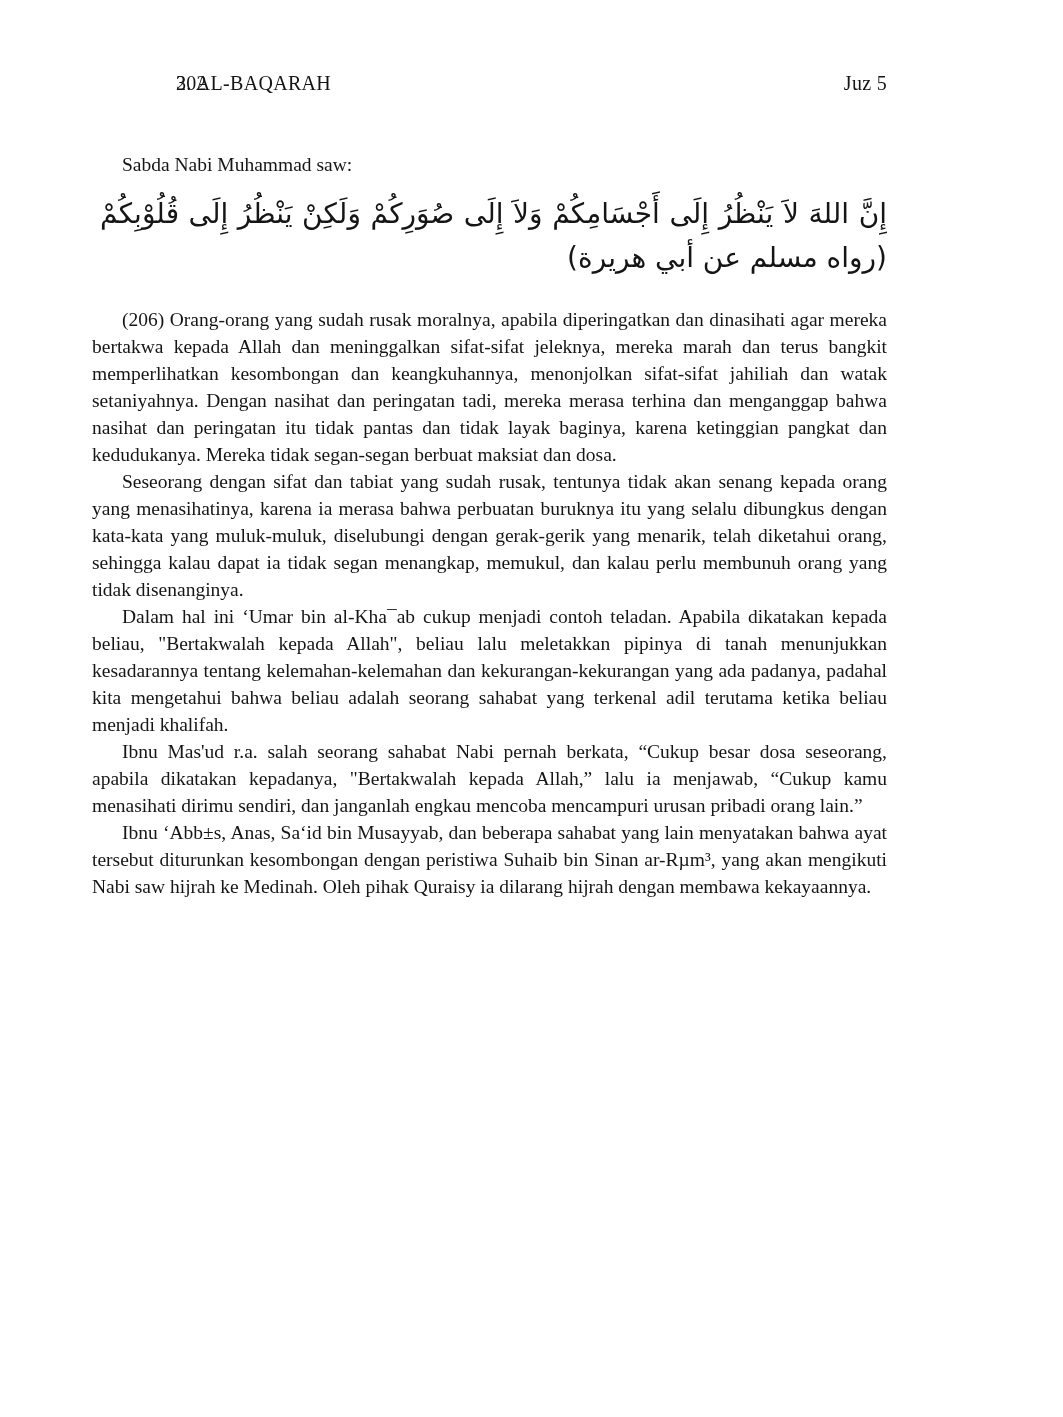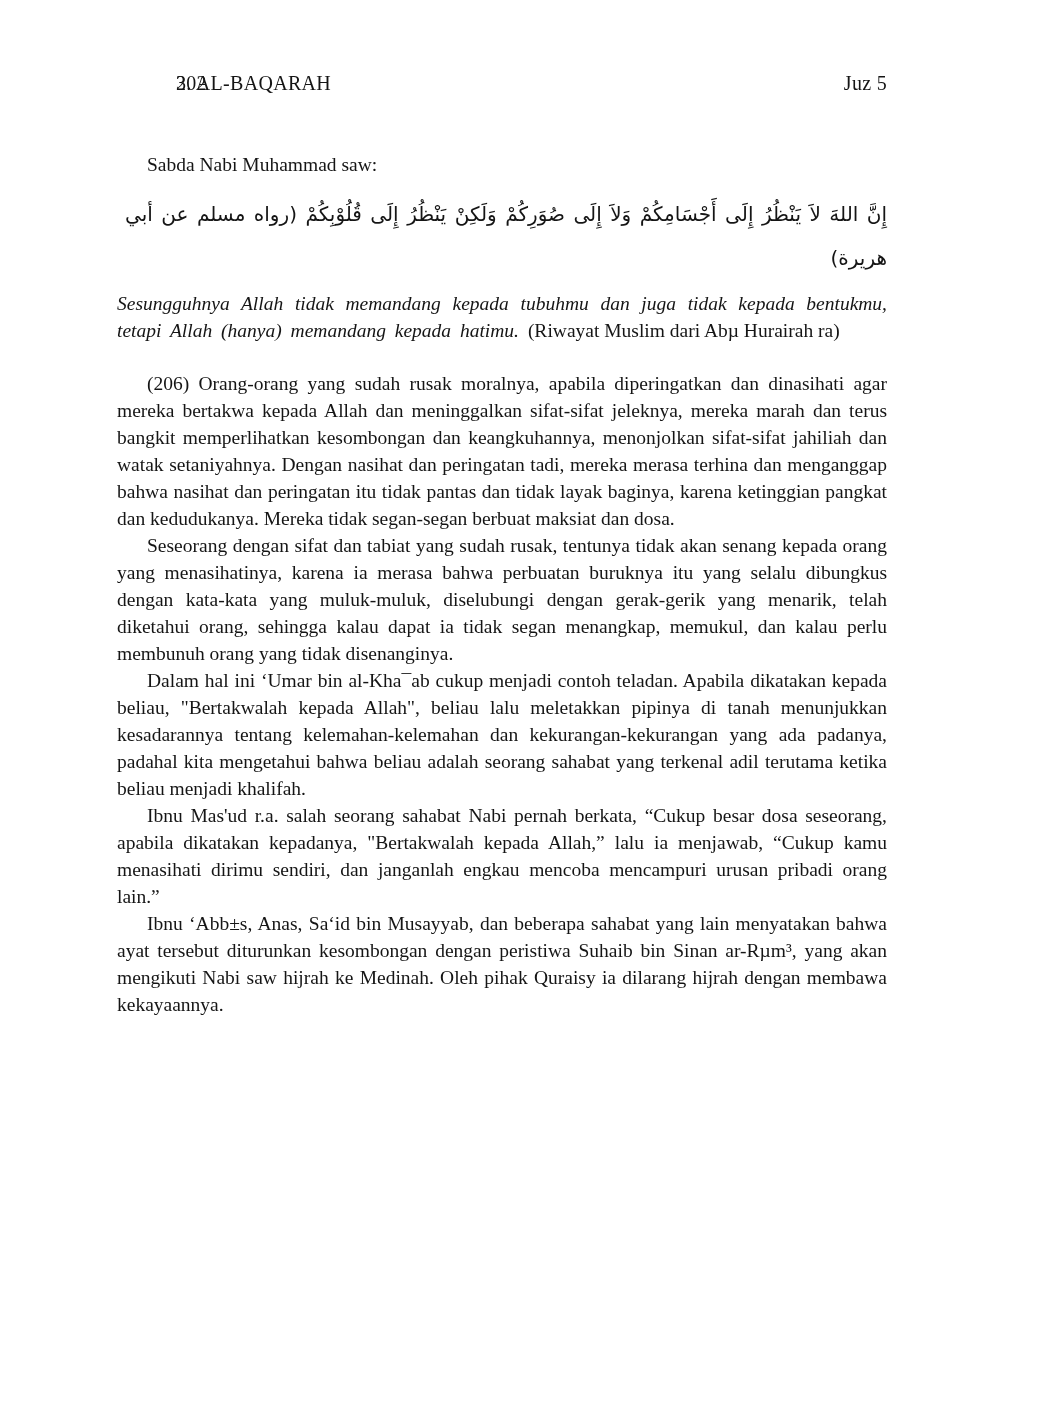--- a/index.html
+++ b/index.html
@@ -31,38 +31,38 @@
     right: 11px;
     text-align: left;
   }
   .header-row {
     position: relative;
     width: 100%;
     display: flex;
     justify-content: space-between;
   }
   .body {
-    padding: 0 176px 0 117px;
+    padding: 0 176px 0 92px;
     margin-top: 56px;
     font-size: 19.5px;
     line-height: 27px;
     text-align: justify;
   }
   p {
     margin: 0;
   }
   .indent {
     text-indent: 30px;
   }
   .arabic {
     direction: rtl;
     unicode-bidi: embed;
     text-align: justify;
     font-family: "DejaVu Sans", sans-serif;
-    font-size: 20px;
+    font-size: 28px;
     line-height: 44px;
     margin: 14px 0 10px 8px;
   }
   .translation {
     margin-top: 2px;
   }
   .translation .italic {
     font-style: italic;
     word-spacing: 4px;
   }
@@ -86,21 +86,20 @@
       <span>Juz 5</span>
     </div>
   </div>
 
   <div class="body">
 
     <p class="indent">Sabda Nabi Muhammad saw:</p>
 
     <p class="arabic" dir="rtl">إِنَّ اللهَ لاَ يَنْظُرُ إِلَى أَجْسَامِكُمْ وَلاَ إِلَى صُوَرِكُمْ وَلَكِنْ يَنْظُرُ إِلَى قُلُوْبِكُمْ (رواه مسلم عن أبي هريرة)</p>
 
-    <p class="translation"><span class="italic">Sesungguhnya Allah tidak memandang kepada tubuhmu dan juga tidak kepada bentukmu, tetapi Allah (hanya) memandang kepada hatimu. </span><span class="cite">(Riwayat Muslim dari Abµ Hurairah ra)</span></p>
 
     <p class="indent gap-top">(206) Orang-orang yang sudah rusak moralnya, apabila diperingatkan dan dinasihati agar mereka bertakwa kepada Allah dan meninggalkan sifat-sifat jeleknya, mereka marah dan terus bangkit memperlihatkan kesombongan dan keangkuhannya, menonjolkan sifat-sifat jahiliah dan watak setaniyahnya. Dengan nasihat dan peringatan tadi, mereka merasa terhina dan menganggap bahwa nasihat dan peringatan itu tidak pantas dan tidak layak baginya, karena ketinggian pangkat dan kedudukanya. Mereka tidak segan-segan berbuat maksiat dan dosa.</p>
     <p class="indent">Seseorang dengan sifat dan tabiat yang sudah rusak, tentunya tidak akan senang kepada orang yang menasihatinya, karena ia merasa bahwa perbuatan buruknya itu yang selalu dibungkus dengan kata-kata yang muluk-muluk, diselubungi dengan gerak-gerik yang menarik, telah diketahui orang, sehingga kalau dapat ia tidak segan menangkap, memukul, dan kalau perlu membunuh orang yang tidak disenanginya.</p>
     <p class="indent">Dalam hal ini ‘Umar bin al-Kha¯ab cukup menjadi contoh teladan. Apabila dikatakan kepada beliau, "Bertakwalah kepada Allah", beliau lalu meletakkan pipinya di tanah menunjukkan kesadarannya tentang kelemahan-kelemahan dan kekurangan-kekurangan yang ada padanya, padahal kita mengetahui bahwa beliau adalah seorang sahabat yang terkenal adil terutama ketika beliau menjadi khalifah.</p>
     <p class="indent">Ibnu Mas'ud r.a. salah seorang sahabat Nabi pernah berkata, “Cukup besar dosa seseorang, apabila dikatakan kepadanya, "Bertakwalah kepada Allah,” lalu ia menjawab, “Cukup kamu menasihati dirimu sendiri, dan janganlah engkau mencoba mencampuri urusan pribadi orang lain.”</p>
     <p class="indent">Ibnu ‘Abb±s, Anas, Sa‘id bin Musayyab, dan beberapa sahabat yang lain menyatakan bahwa ayat tersebut diturunkan kesombongan dengan peristiwa Suhaib bin Sinan ar-Rµm³, yang akan mengikuti Nabi saw hijrah ke Medinah. Oleh pihak Quraisy ia dilarang hijrah dengan membawa kekayaannya.</p>
 
   </div>
 
 </div>

